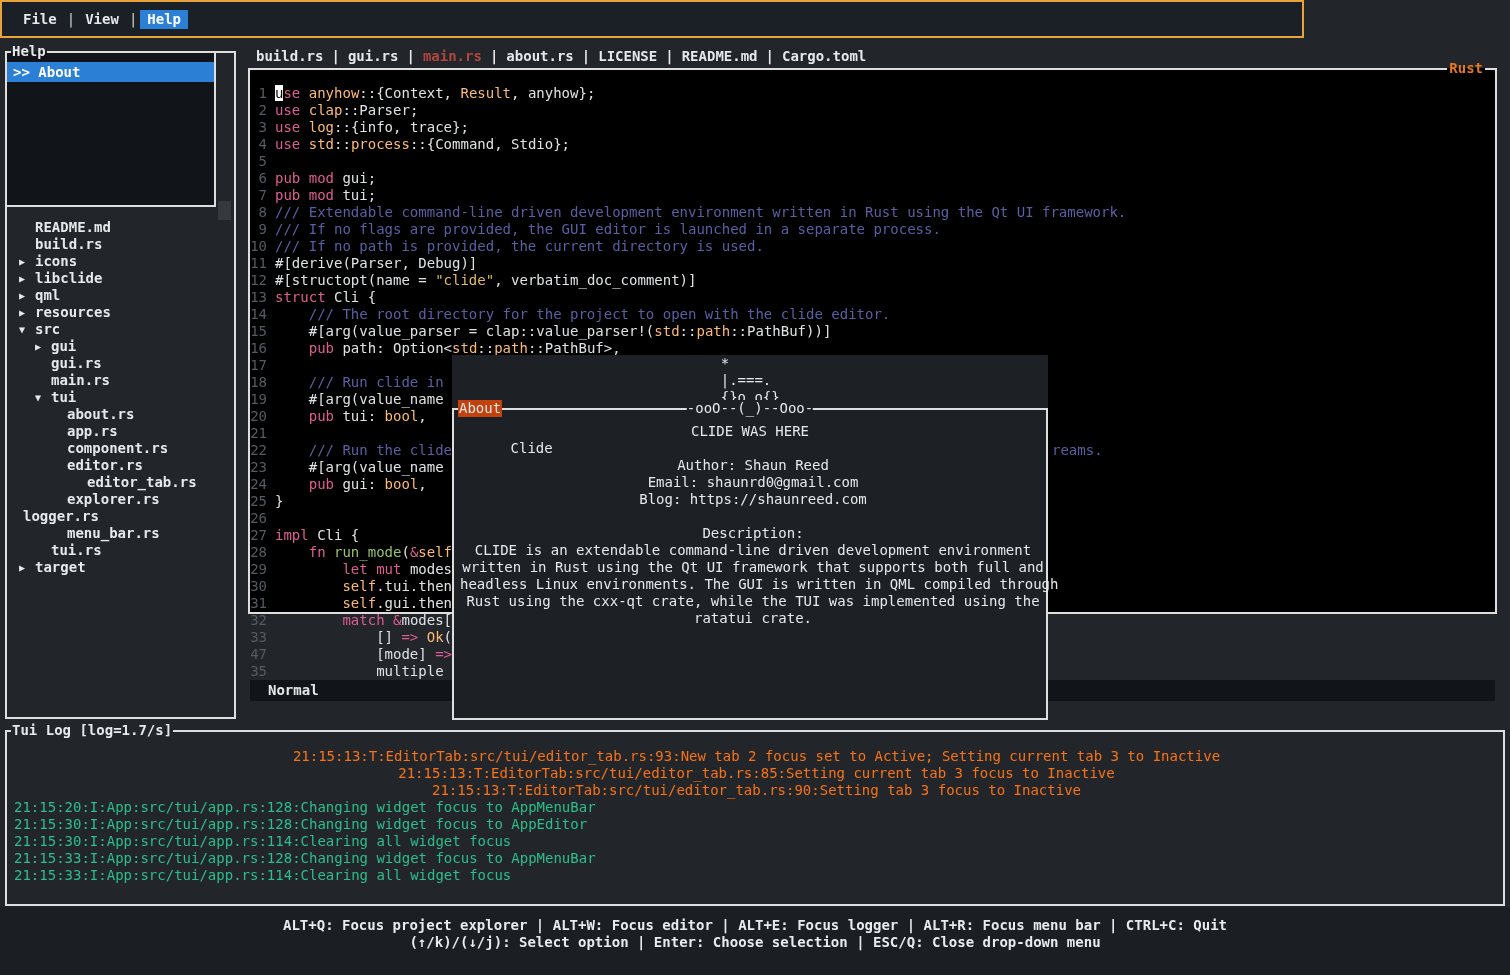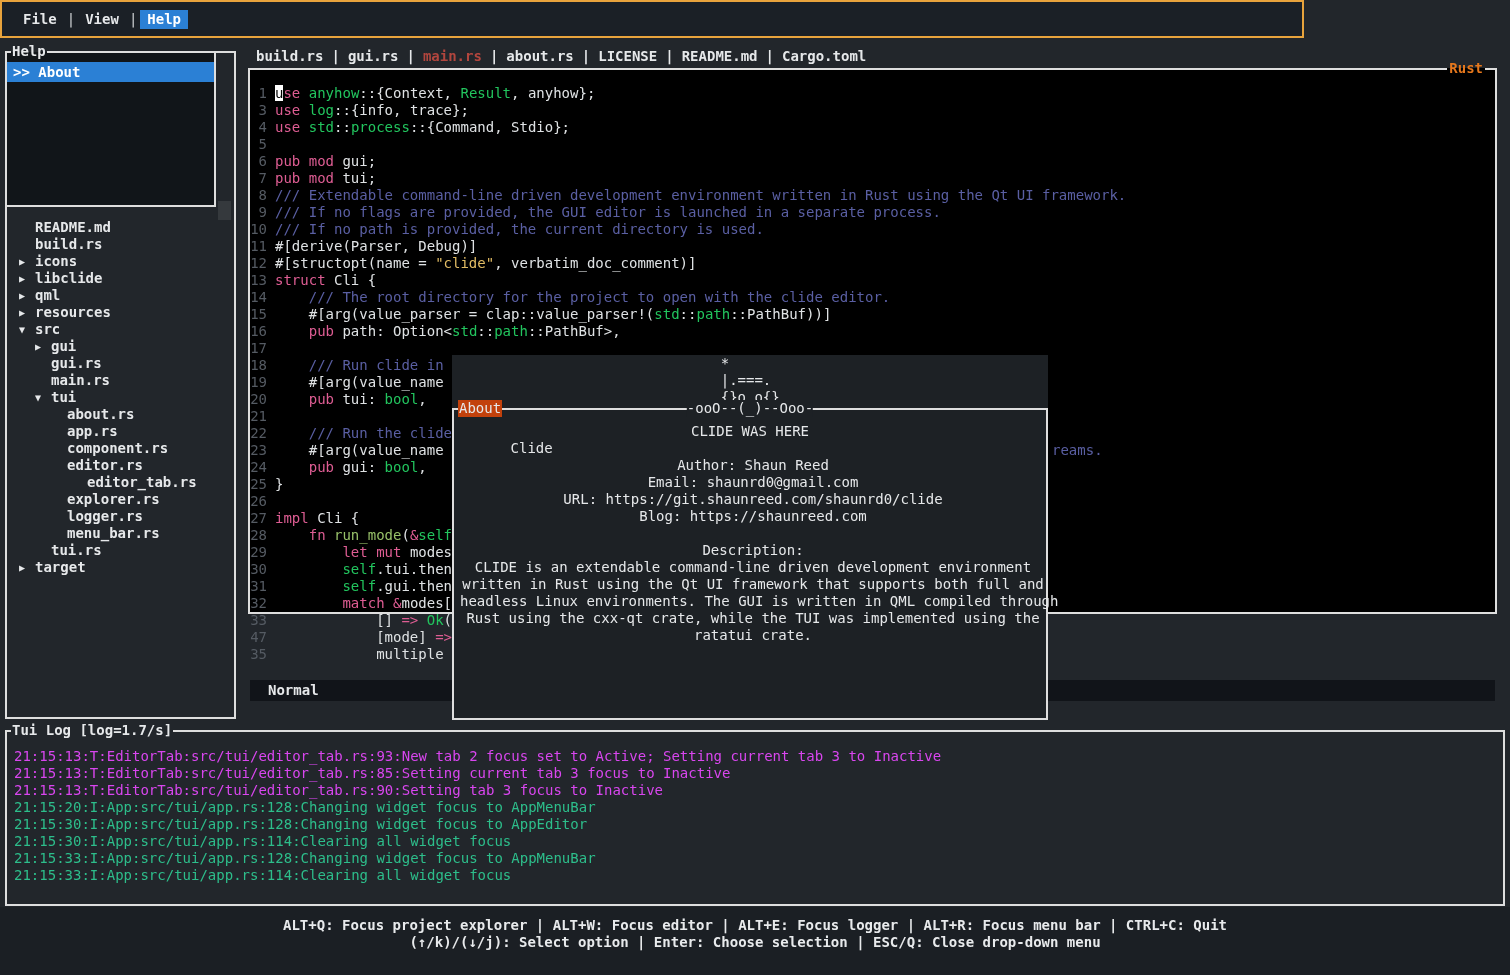--- a/index.html
+++ b/index.html
@@ -69,21 +69,21 @@
   #rust-badge {
     position:absolute; top:-10px; right:10px; padding:0 2px;
     color:#e5771c; font-weight:bold;
     background:linear-gradient(#22262b 50%, #000000 50%);
   }
   #code-area { position:absolute; left:0; top:15px; right:0; }
   .code-line { height:17px; white-space:pre; }
   .ln { display:inline-block; width:17px; margin-right:8px; text-align:right; color:#555b63; }
   .tk-pl { color:#dfe2e4; }
   .tk-kw { color:#de5d93; }
-  .tk-cy { color:#22c55e; }
+  .tk-cy { color:#fdba74; }
   .tk-gr { color:#98c169; }
   .tk-cm { color:#5a5fa3; }
   .tk-st { color:#e2bc64; }
   .tk-cur { background:#ffffff; color:#000000; }
   #covered-tail { position:absolute; left:802px; top:372px; color:#5a5fa3; white-space:pre; }
   #mode-strip {
     position:absolute; left:0; right:0; top:610px; height:21px;
     background:#111419; font-weight:bold; padding-left:18px; line-height:21px;
   }
 
@@ -115,21 +115,21 @@
   #log-panel {
     left:5px; top:730px; width:1500px; height:176px;
     background:#22262b;
   }
   #log-title {
     position:absolute; top:-10px; left:4px; padding:0 1px;
     background:#22262b; font-weight:bold;
   }
   #log-entries { position:absolute; left:7px; top:16px; right:4px; }
   .log-line { height:17px; white-space:pre; }
-  .log-line.trace { color:#d946ef; }
+  .log-line.trace { color:#f97316;text-align:center; }
   .log-line.info  { color:#2dbe8b; }
 
   
   #footer {
     position:absolute; left:0; top:907px; width:1510px; height:68px;
     background:#1b1f24; text-align:center; font-weight:bold;
     padding-top:10px; color:#e8eaec;
   }
   .footer-line { height:17px; white-space:pre; }
 </style>
@@ -156,39 +156,40 @@
       <div class="tree-item" style="padding-left:28px"><span class="tree-arrow">▶</span><span class="tree-label">gui</span></div>
       <div class="tree-item" style="padding-left:28px"><span class="tree-arrow"></span><span class="tree-label">gui.rs</span></div>
       <div class="tree-item" style="padding-left:28px"><span class="tree-arrow"></span><span class="tree-label">main.rs</span></div>
       <div class="tree-item" style="padding-left:28px"><span class="tree-arrow">▼</span><span class="tree-label">tui</span></div>
       <div class="tree-item" style="padding-left:44px"><span class="tree-arrow"></span><span class="tree-label">about.rs</span></div>
       <div class="tree-item" style="padding-left:44px"><span class="tree-arrow"></span><span class="tree-label">app.rs</span></div>
       <div class="tree-item" style="padding-left:44px"><span class="tree-arrow"></span><span class="tree-label">component.rs</span></div>
       <div class="tree-item" style="padding-left:44px"><span class="tree-arrow"></span><span class="tree-label">editor.rs</span></div>
       <div class="tree-item" style="padding-left:64px"><span class="tree-arrow"></span><span class="tree-label">editor_tab.rs</span></div>
       <div class="tree-item" style="padding-left:44px"><span class="tree-arrow"></span><span class="tree-label">explorer.rs</span></div>
-      <div class="tree-item" style="padding-left:44px"><span class="tree-arrow"></span><span class="tree-label">logger.rs</span></div>
+      <div class="tree-item" style=""><span class="tree-arrow"></span><span class="tree-label">logger.rs</span></div>
       <div class="tree-item" style="padding-left:44px"><span class="tree-arrow"></span><span class="tree-label">menu_bar.rs</span></div>
       <div class="tree-item" style="padding-left:28px"><span class="tree-arrow"></span><span class="tree-label">tui.rs</span></div>
       <div class="tree-item" style="padding-left:12px"><span class="tree-arrow">▶</span><span class="tree-label">target</span></div>
     </div>
   <div id="explorer-scrollbar"></div>
 </div>
 
 <div id="help-dropdown" class="bordered">
   <span id="help-title">Help</span>
   <div id="help-about-item">&gt;&gt; About</div>
 </div>
 
 <div id="editor-tab-bar"><span class="tab-label">build.rs</span><span class="tab-sep">|</span><span class="tab-label">gui.rs</span><span class="tab-sep">|</span><span class="tab-label active">main.rs</span><span class="tab-sep">|</span><span class="tab-label">about.rs</span><span class="tab-sep">|</span><span class="tab-label">LICENSE</span><span class="tab-sep">|</span><span class="tab-label">README.md</span><span class="tab-sep">|</span><span class="tab-label">Cargo.toml</span></div>
 
 <div id="editor-panel" class="bordered">
   <span id="rust-badge">Rust</span>
   <div id="code-area">
       <div class="code-line"><span class="ln">1</span><span class="tk-cur">u</span><span class="tk-kw">se</span><span class="tk-pl"> </span><span class="tk-cy">anyhow</span><span class="tk-pl">::{Context, </span><span class="tk-cy">Result</span><span class="tk-pl">, anyhow};</span></div>
+      <div class="code-line"><span class="ln">2</span><span class="tk-kw">use</span><span class="tk-pl"> </span><span class="tk-cy">clap</span><span class="tk-pl">::Parser;</span></div>
       <div class="code-line"><span class="ln">3</span><span class="tk-kw">use</span><span class="tk-pl"> </span><span class="tk-cy">log</span><span class="tk-pl">::{info, trace};</span></div>
       <div class="code-line"><span class="ln">4</span><span class="tk-kw">use</span><span class="tk-pl"> </span><span class="tk-cy">std</span><span class="tk-pl">::</span><span class="tk-cy">process</span><span class="tk-pl">::{Command, Stdio};</span></div>
       <div class="code-line"><span class="ln">5</span></div>
       <div class="code-line"><span class="ln">6</span><span class="tk-kw">pub mod</span><span class="tk-pl"> gui;</span></div>
       <div class="code-line"><span class="ln">7</span><span class="tk-kw">pub mod</span><span class="tk-pl"> tui;</span></div>
       <div class="code-line"><span class="ln">8</span><span class="tk-cm">/// Extendable command-line driven development environment written in Rust using the Qt UI framework.</span></div>
       <div class="code-line"><span class="ln">9</span><span class="tk-cm">/// If no flags are provided, the GUI editor is launched in a separate process.</span></div>
       <div class="code-line"><span class="ln">10</span><span class="tk-cm">/// If no path is provided, the current directory is used.</span></div>
       <div class="code-line"><span class="ln">11</span><span class="tk-pl">#[derive(Parser, Debug)]</span></div>
       <div class="code-line"><span class="ln">12</span><span class="tk-pl">#[structopt(name = </span><span class="tk-st">"clide"</span><span class="tk-pl">, verbatim_doc_comment)]</span></div>
@@ -228,21 +229,20 @@
     <span id="about-title">About</span>
     <span id="ascii-border-art">-ooO--(_)--Ooo-</span>
     <div id="about-header-row">
       <span id="about-app-name">Clide</span>
       <span id="about-tagline">CLIDE WAS HERE</span>
     </div>
     <div id="about-popup-body">
         <div class="pop-line"></div>
         <div class="pop-line">Author: Shaun Reed</div>
         <div class="pop-line">Email: shaunrd0@gmail.com</div>
-        <div class="pop-line">URL: https://git.shaunreed.com/shaunrd0/clide</div>
         <div class="pop-line">Blog: https://shaunreed.com</div>
         <div class="pop-line"></div>
         <div class="pop-line">Description:</div>
         <div class="pop-line">CLIDE is an extendable command-line driven development environment</div>
         <div class="pop-line">written in Rust using the Qt UI framework that supports both full and</div>
         <div class="pop-line">headless Linux environments. The GUI is written in QML compiled through</div>
         <div class="pop-line">Rust using the cxx-qt crate, while the TUI was implemented using the</div>
         <div class="pop-line">ratatui crate.</div>
       </div>
   </div>

